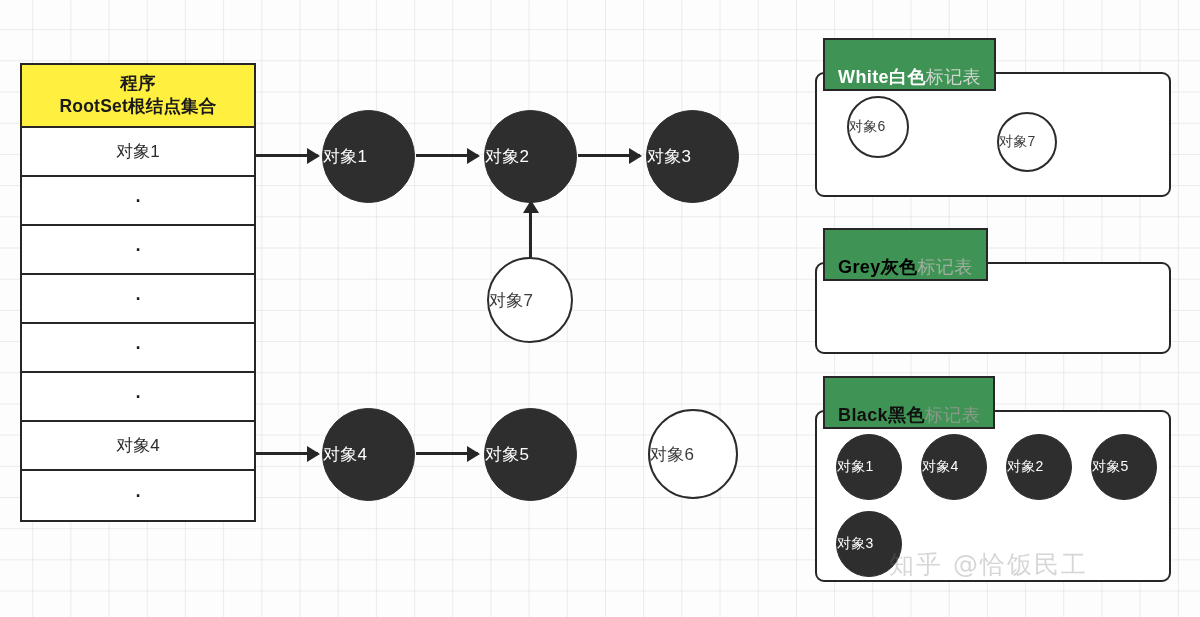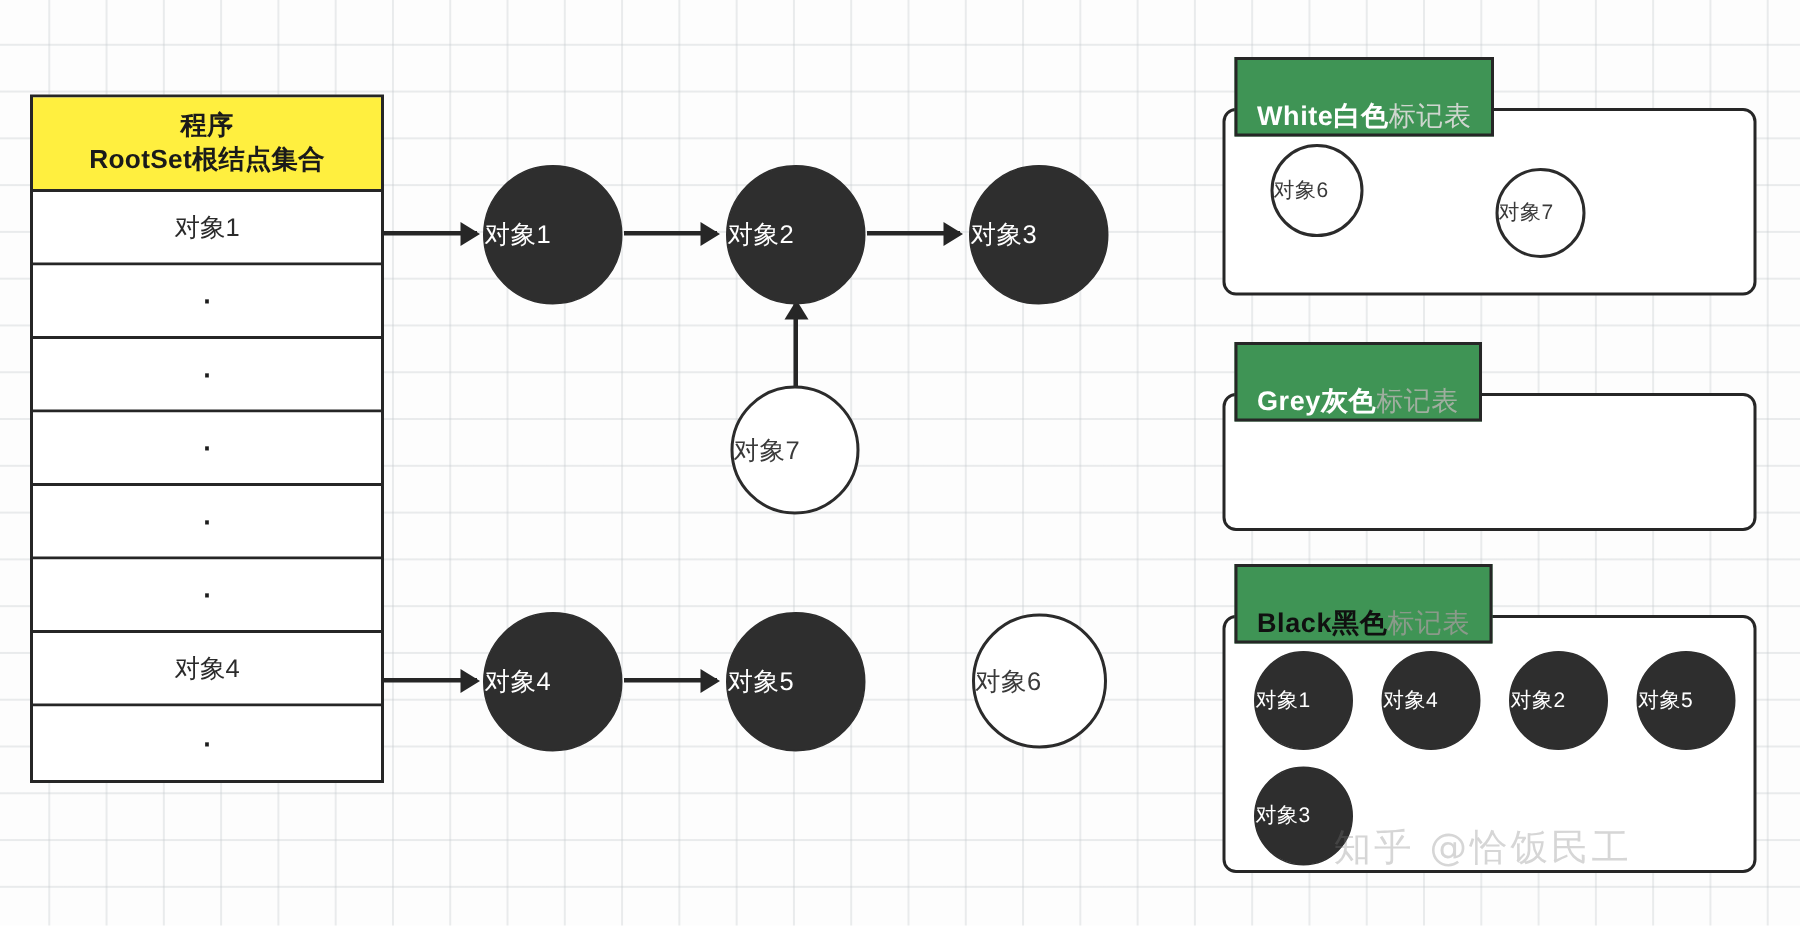--- a/index.html
+++ b/index.html
@@ -151,21 +151,21 @@
     border: 2.5px solid #262626;
     border-radius: 9px;
     box-sizing: border-box;
     background: #ffffff;
     z-index: 1;
   }
 
   
   .tab-white .seg-a { color: #ffffff; }
   .tab-white .seg-b { color: #cfd6cf; font-weight: normal; }
-  .tab-grey  .seg-a { color: #ffffff; }
+  .tab-grey  .seg-a { color: #000000; }
   .tab-grey  .seg-b { color: #9fae9f; font-weight: normal; }
   .tab-black .seg-a { color: #101010; margin-top: 39px; }
   .tab-black .seg-b { color: #8a9a8a; font-weight: normal; }
 
   
   #watermark {
     position: absolute;
     left: 889px;
     top: 548px;
     font-size: 25px;

